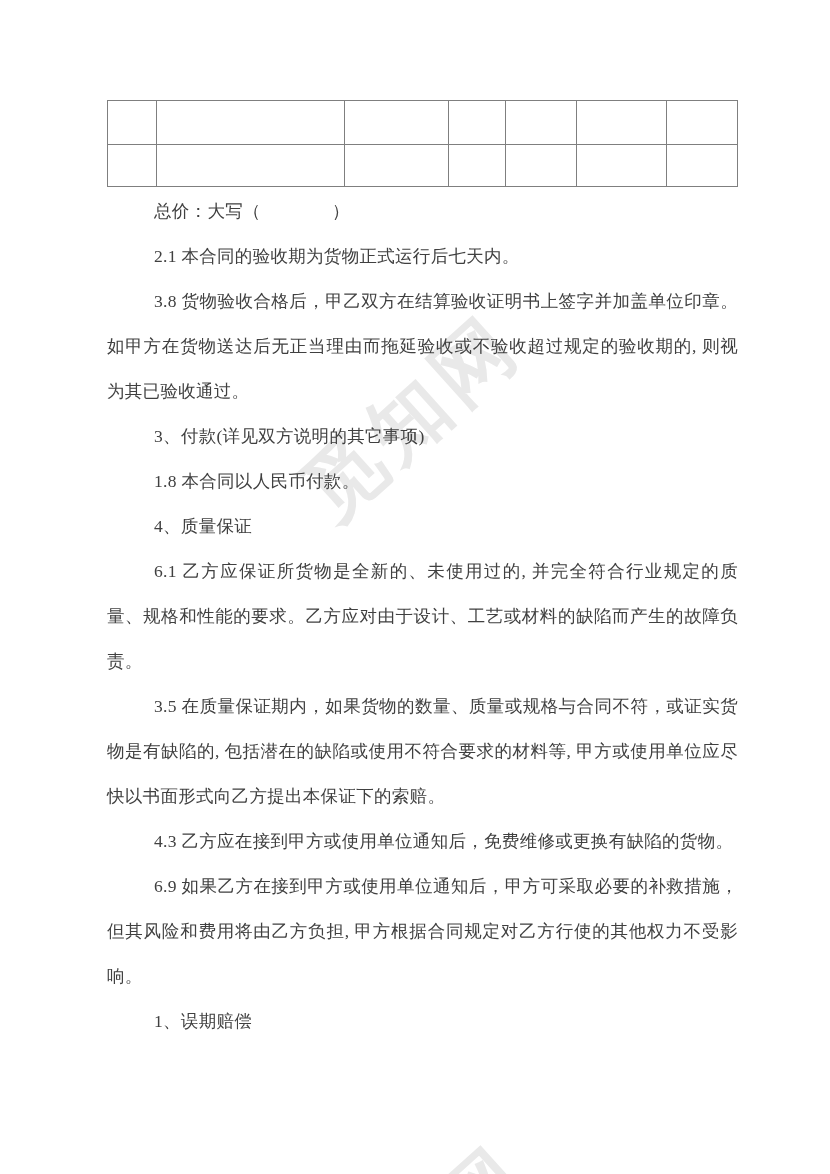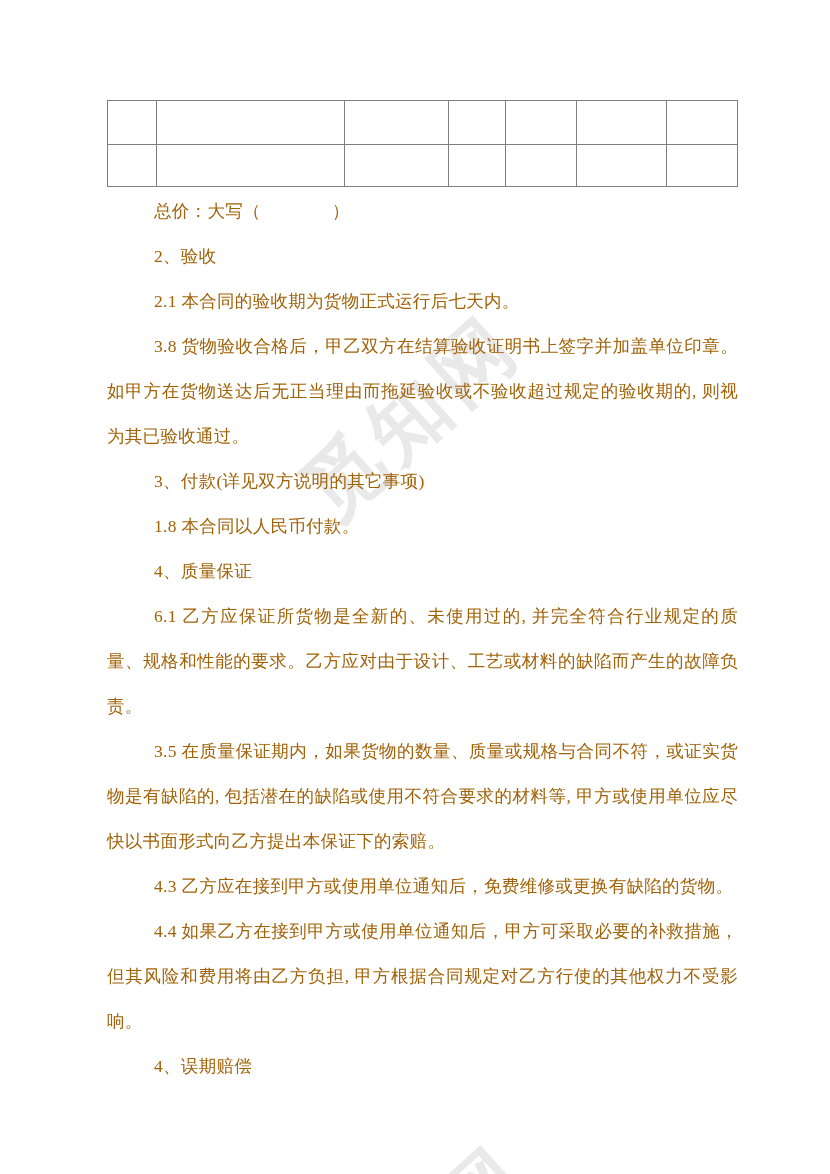--- a/index.html
+++ b/index.html
@@ -47,21 +47,21 @@
     border: 1.5px solid #7f7f7f;
     padding: 0 2px;
     font-size: 17.5px;
     color: #3c3c3c;
   }
   .body-text { margin-top: 2px; }
   .para {
     margin: 0;
     font-size: 17.5px;
     line-height: 45px;
-    color: #a16207;
+    color: #404040;
     text-align: justify;
     text-indent: 47px;
     letter-spacing: 0.3px;
   }
 </style>
 </head>
 <body>
 
 <div class="page">
 
@@ -98,27 +98,26 @@
             <td></td>
             <td></td>
             <td></td>
             <td></td>
           </tr>
         </tbody>
     </table>
 
     <div class="body-text">
         <div class="para">总价：大写（　　　　）</div>
-        <div class="para">2、验收</div>
         <div class="para">2.1 本合同的验收期为货物正式运行后七天内。</div>
         <div class="para">3.8 货物验收合格后，甲乙双方在结算验收证明书上签字并加盖单位印章。如甲方在货物送达后无正当理由而拖延验收或不验收超过规定的验收期的, 则视为其已验收通过。</div>
         <div class="para">3、付款(详见双方说明的其它事项)</div>
         <div class="para">1.8 本合同以人民币付款。</div>
         <div class="para">4、质量保证</div>
         <div class="para">6.1 乙方应保证所货物是全新的、未使用过的, 并完全符合行业规定的质量、规格和性能的要求。乙方应对由于设计、工艺或材料的缺陷而产生的故障负责。</div>
         <div class="para">3.5 在质量保证期内，如果货物的数量、质量或规格与合同不符，或证实货物是有缺陷的, 包括潜在的缺陷或使用不符合要求的材料等, 甲方或使用单位应尽快以书面形式向乙方提出本保证下的索赔。</div>
         <div class="para">4.3 乙方应在接到甲方或使用单位通知后，免费维修或更换有缺陷的货物。</div>
-        <div class="para">4.4 如果乙方在接到甲方或使用单位通知后，甲方可采取必要的补救措施，但其风险和费用将由乙方负担, 甲方根据合同规定对乙方行使的其他权力不受影响。</div>
-        <div class="para">4、误期赔偿</div>
+        <div class="para">6.9 如果乙方在接到甲方或使用单位通知后，甲方可采取必要的补救措施，但其风险和费用将由乙方负担, 甲方根据合同规定对乙方行使的其他权力不受影响。</div>
+        <div class="para">1、误期赔偿</div>
       </div>
 
   </div>
 </div>
 
 </body></html>

